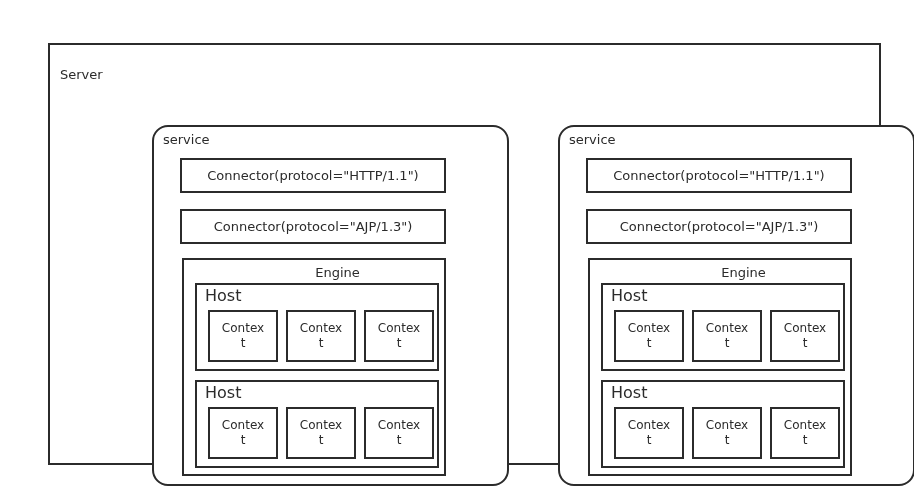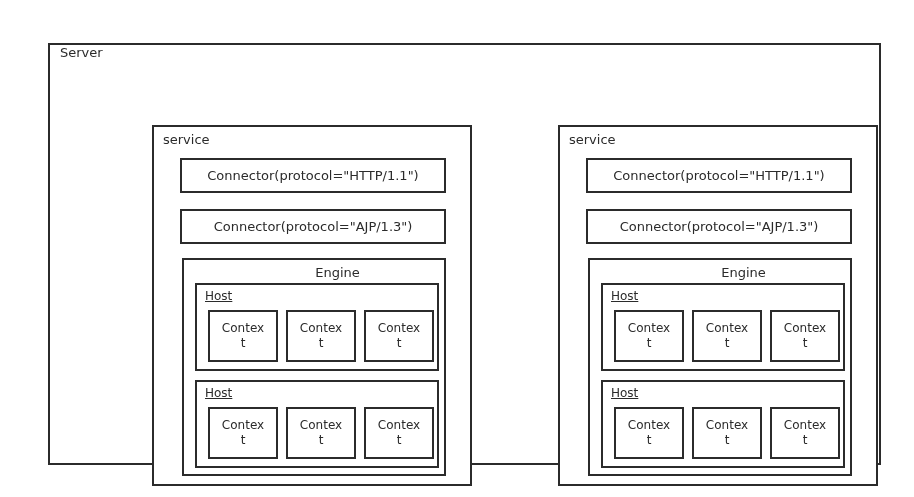--- a/index.html
+++ b/index.html
@@ -35,31 +35,32 @@
   
   .server-box {
     left: 48px;
     top: 43px;
     width: 833px;
     height: 422px;
   }
   .server-label {
     position: absolute;
     left: 10px;
-    top: 0;
+    top: 22px;
     font-size: 13px;
     line-height: 15px;
     white-space: nowrap;
   }
 
   
   .service-box {
     top: 80px;
-    width: 320px;
+    width: 357px;
     height: 361px;
+    border-radius: 16px;
   }
   .service-left  { left: 102px; }
   .service-right { left: 508px; }
 
   .service-label {
     position: absolute;
     left: 9px;
     top: 5px;
     font-size: 13px;
     line-height: 15px;
@@ -106,24 +107,23 @@
     left: 11px;
     width: 244px;
     height: 88px;
   }
   .host-1 { top: 23px; }
   .host-2 { top: 120px; }
   .host-label {
     position: absolute;
     left: 8px;
     top: 4px;
-    font-size: 12px;
+    font-size: 16px;
     line-height: 14px;
     white-space: nowrap;
-    text-decoration: underline;
   }
 
   
   .context-box {
     top: 25px;
     width: 70px;
     height: 52px;
     display: flex;
     align-items: center;
     justify-content: center;

